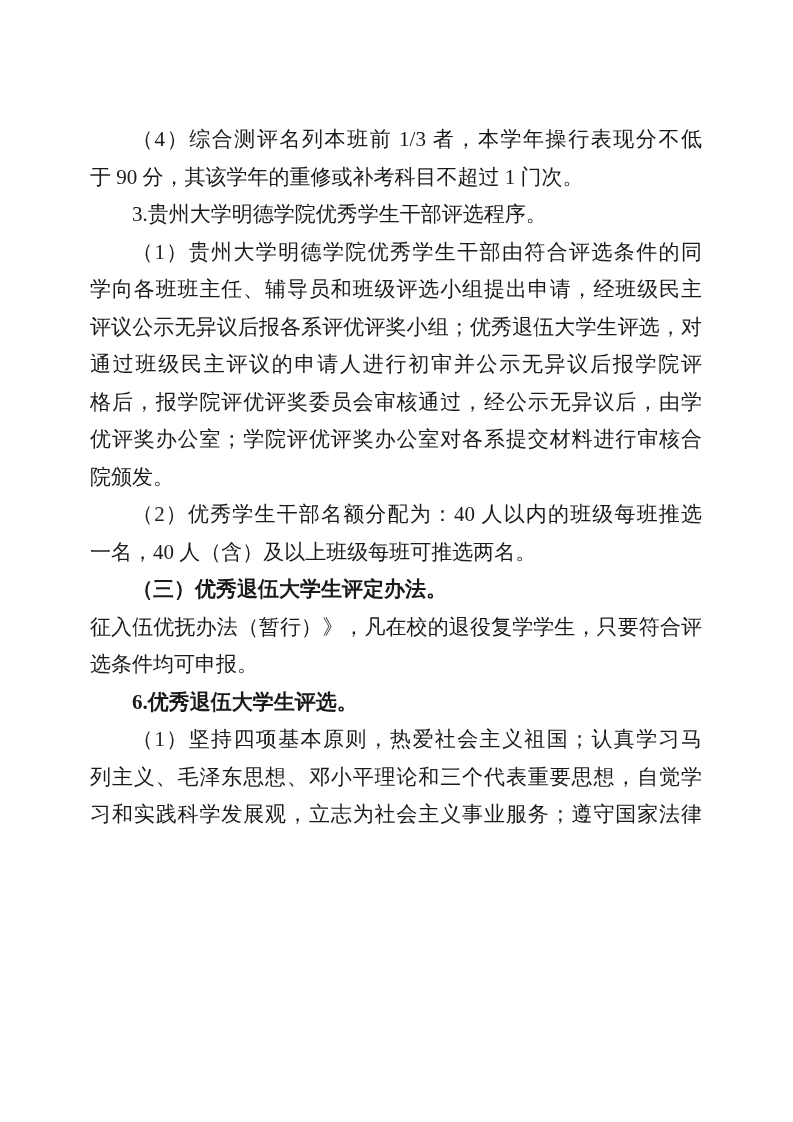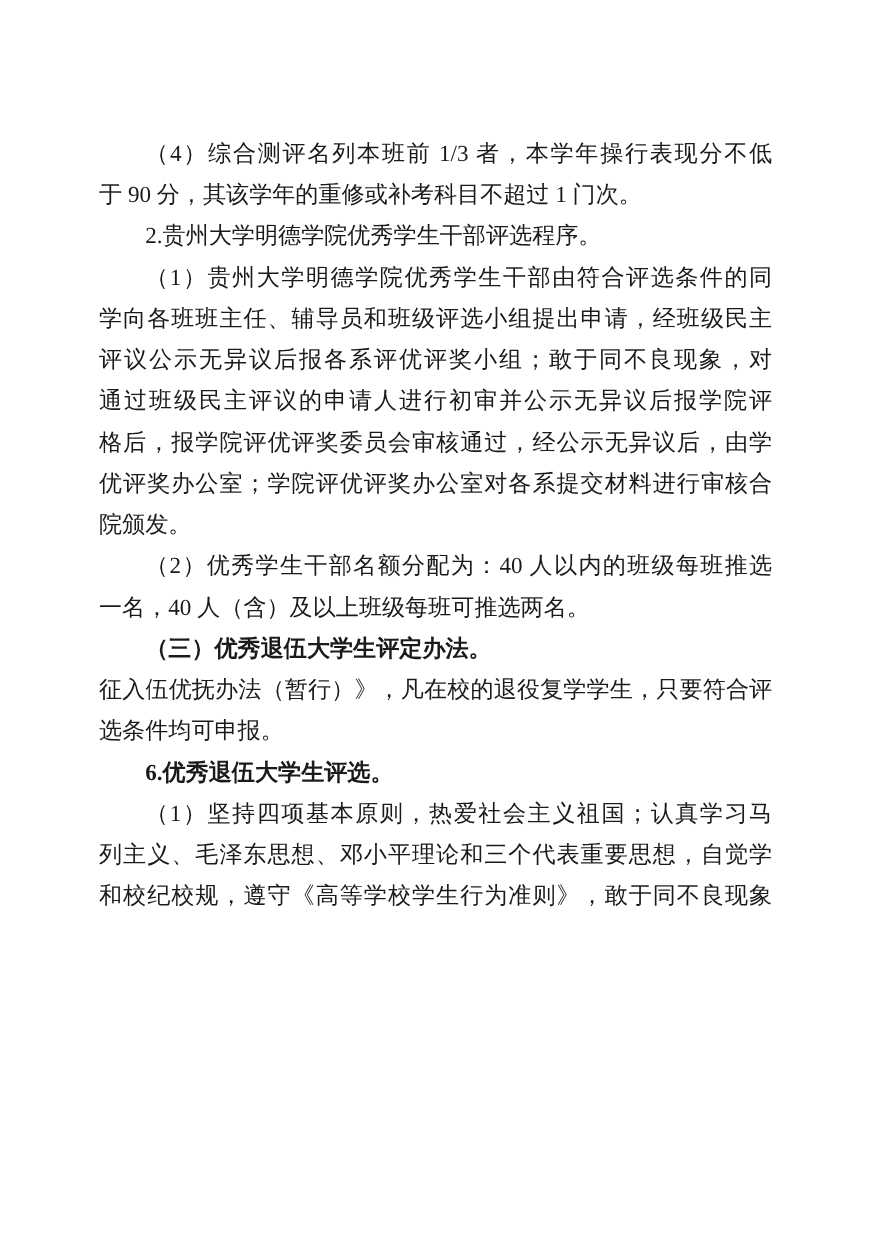--- a/index.html
+++ b/index.html
@@ -41,31 +41,31 @@
     font-weight: bold;
   }
 </style>
 </head>
 <body>
 
 <div class="page">
   <div class="doc-content">
       <div class="line first">（4）综合测评名列本班前 1/3 者，本学年操行表现分不低</div>
       <div class="line last">于 90 分，其该学年的重修或补考科目不超过 1 门次。</div>
-      <div class="line first last">2.贵州大学明德学院优秀学生干部评选程序。</div>
+      <div class="line first last">3.贵州大学明德学院优秀学生干部评选程序。</div>
       <div class="line first">（1）贵州大学明德学院优秀学生干部由符合评选条件的同</div>
       <div class="line">学向各班班主任、辅导员和班级评选小组提出申请，经班级民主</div>
-      <div class="line">评议公示无异议后报各系评优评奖小组；敢于同不良现象，对</div>
+      <div class="line">评议公示无异议后报各系评优评奖小组；优秀退伍大学生评选，对</div>
       <div class="line">通过班级民主评议的申请人进行初审并公示无异议后报学院评</div>
       <div class="line">格后，报学院评优评奖委员会审核通过，经公示无异议后，由学</div>
       <div class="line">优评奖办公室；学院评优评奖办公室对各系提交材料进行审核合</div>
       <div class="line last">院颁发。</div>
       <div class="line first">（2）优秀学生干部名额分配为：40 人以内的班级每班推选</div>
       <div class="line last">一名，40 人（含）及以上班级每班可推选两名。</div>
       <div class="line first last heading">（三）优秀退伍大学生评定办法。</div>
       <div class="line">征入伍优抚办法（暂行）》，凡在校的退役复学学生，只要符合评</div>
       <div class="line last">选条件均可申报。</div>
       <div class="line first last heading">6.优秀退伍大学生评选。</div>
       <div class="line first">（1）坚持四项基本原则，热爱社会主义祖国；认真学习马</div>
       <div class="line">列主义、毛泽东思想、邓小平理论和三个代表重要思想，自觉学</div>
-      <div class="line">和校纪校规，遵守《高等学校学生行为准则》，敢于同不良现象</div>
+      <div class="line">习和实践科学发展观，立志为社会主义事业服务；遵守国家法律</div>
     </div>
 </div>
 
 </body></html>

